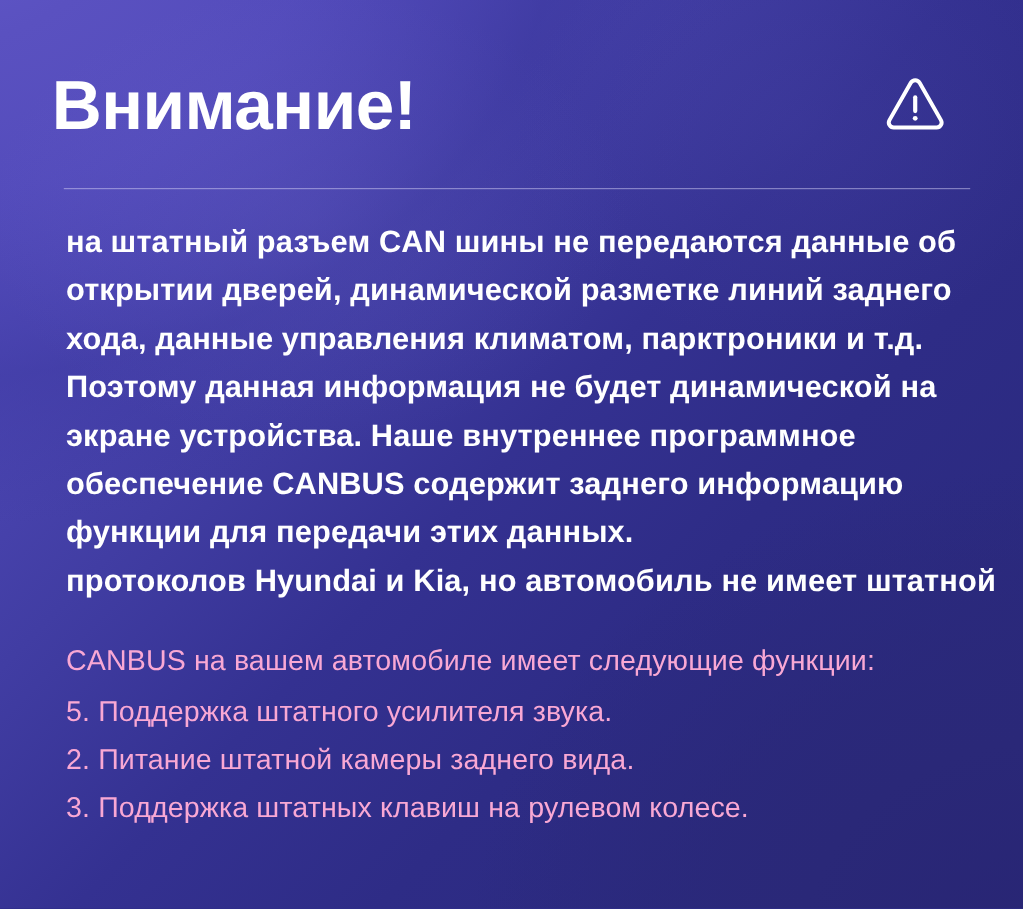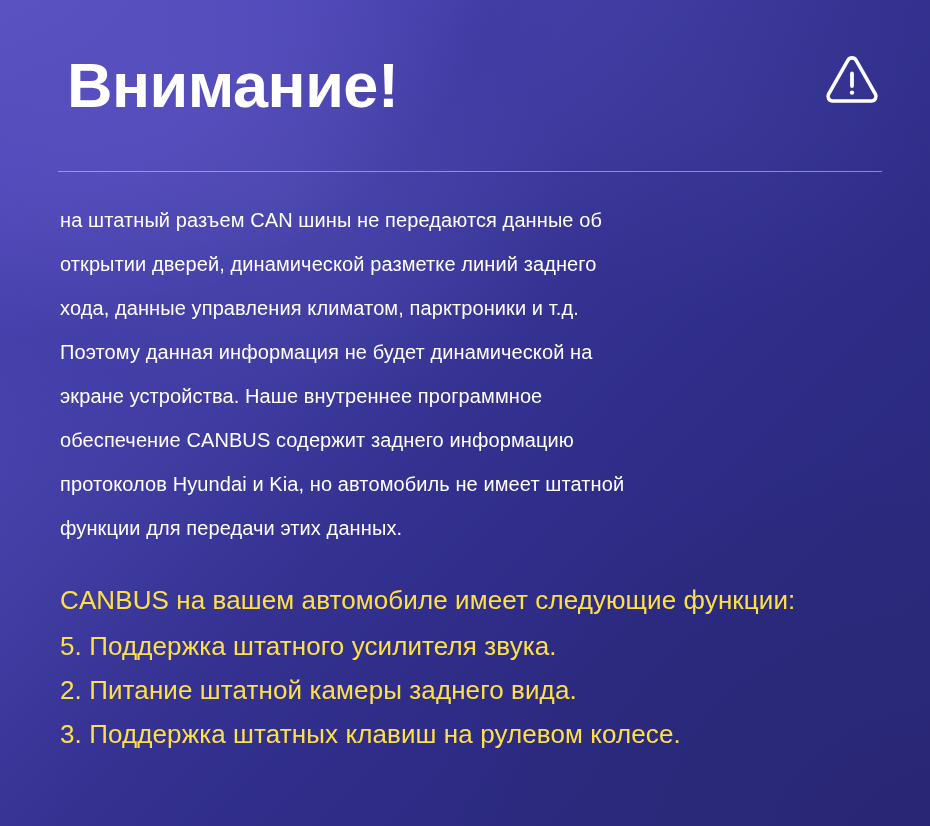--- a/index.html
+++ b/index.html
@@ -47,26 +47,26 @@
   #content {
     position: relative;
     z-index: 2;
     width: 100%;
     height: 100%;
   }
 
   
   #header {
     position: absolute;
-    left: 67px;
+    left: 47px;
     top: 54px;
     width: 822px;
     height: 84px;
     display: flex;
-    align-items: flex-start;
+    align-items: center;
     justify-content: space-between;
   }
 
   #title {
     color: #ffffff;
     font-size: 63px;
     font-weight: 700;
     letter-spacing: -0.5px;
     line-height: 1;
     white-space: nowrap;
@@ -93,37 +93,37 @@
   
   #body-block {
     position: absolute;
     left: 60px;
     top: 198px;
     width: 832px;
   }
 
   .para {
     color: #ffffff;
-    font-size: 20px;
-    font-weight: 400;
+    font-size: 28px;
+    font-weight: 700;
     line-height: 44px;
     letter-spacing: 0.1px;
     white-space: nowrap;
   }
 
   #para-intro {
     margin: 0;
   }
 
   #list-block {
     margin-top: 28px;
   }
 
   .list-line {
-    color: #fde047;
+    color: #f9a8d4;
     font-size: 26px;
     font-weight: 400;
     line-height: 44px;
     letter-spacing: 0.1px;
     white-space: nowrap;
   }
 
   .list-lead {
     margin-bottom: 2px;
   }
@@ -152,22 +152,22 @@
 
     <div id="body-block">
 
       <div id="para-intro">
         <div class="para">на штатный разъем CAN шины не передаются данные об</div>
         <div class="para">открытии дверей, динамической разметке линий заднего</div>
         <div class="para">хода, данные управления климатом, парктроники и т.д.</div>
         <div class="para">Поэтому данная информация не будет динамической на</div>
         <div class="para">экране устройства. Наше внутреннее программное</div>
         <div class="para">обеспечение CANBUS содержит заднего информацию</div>
+        <div class="para">функции для передачи этих данных.</div>
         <div class="para">протоколов Hyundai и Kia, но автомобиль не имеет штатной</div>
-        <div class="para">функции для передачи этих данных.</div>
       </div>
 
       <div id="list-block">
         <div class="list-line list-lead">CANBUS на вашем автомобиле имеет следующие функции:</div>
         <div class="list-line">5. Поддержка штатного усилителя звука.</div>
         <div class="list-line">2. Питание штатной камеры заднего вида.</div>
         <div class="list-line">3. Поддержка штатных клавиш на рулевом колесе.</div>
       </div>
 
     </div>

